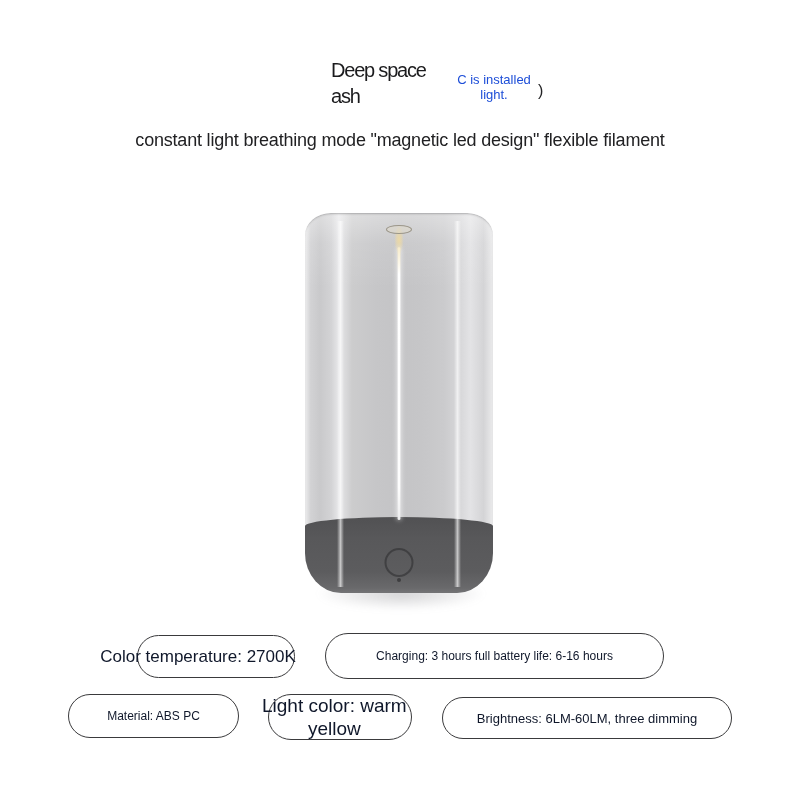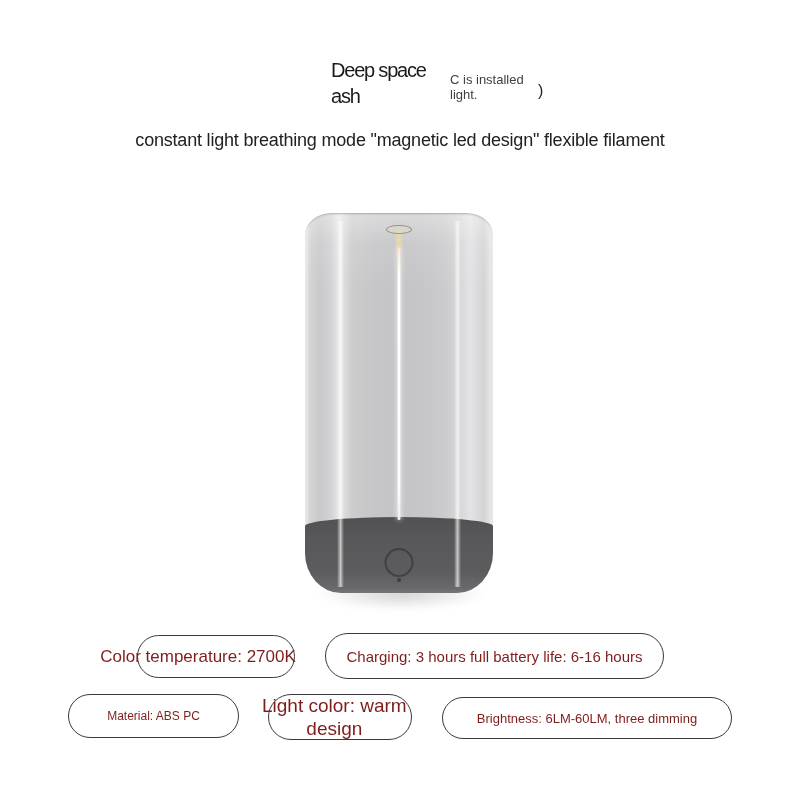--- a/index.html
+++ b/index.html
@@ -9,21 +9,21 @@
     font-family:"Liberation Sans",sans-serif;color:var(--text,#1d1d1f);
   }
   
   .title{
     position:absolute;left:331px;top:57px;
     font-size:20px;line-height:26px;letter-spacing:-1.2px;
     color:#1b1b1d;font-weight:400;
   }
   .note{
     position:absolute;left:450px;top:72px;width:88px;
-    font-size:13px;line-height:15px;color:#404040;
+    font-size:13px;line-height:15px;text-align:center;color:#1d4ed8;
   }
   .paren{position:absolute;left:538px;top:82px;font-size:16px;color:#232325;}
   .subtitle{
     position:absolute;left:0;top:130px;width:800px;text-align:center;
     font-size:18px;letter-spacing:-0.2px;color:#212123;
   }
   
   .shadow{
     position:absolute;left:283px;top:573px;width:236px;height:46px;
     background:radial-gradient(ellipse 50% 50% at 50% 45%, rgba(110,110,116,0.30), rgba(110,110,116,0) 72%);
@@ -76,26 +76,26 @@
     position:absolute;left:50%;bottom:11px;transform:translateX(-50%);
     width:4px;height:4px;border-radius:50%;background:#3e3e40;
   }
   
   .pill{
     position:absolute;border:1px solid var(--pill-border,#3a3a3c);
     border-radius:23px;background:transparent;
   }
   .pill .pt{
     position:absolute;left:50%;top:50%;transform:translate(-50%,-50%);
-    white-space:nowrap;font-size:16px;color:#7f1d1d;
+    white-space:nowrap;font-size:16px;color:#0f172a;
   }
   .pill1{left:137px;top:635px;width:156px;height:41px;}
   .pill1 .pt{transform:translate(calc(-50% - 18px),-50%);font-size:17px;}
   .pill2{left:325px;top:633px;width:337px;height:44px;}
-  .pill2 .pt{font-size:15px;}
+  .pill2 .pt{font-size:12px;}
   .pill3{left:68px;top:694px;width:169px;height:42px;}
   .pill3 .pt{font-size:12px;}
   .pill4{left:268px;top:694px;width:142px;height:44px;}
   .pill4 .pt{
     left:-7px;top:-1px;transform:none;text-align:center;
     font-size:19px;line-height:23px;
   }
   .pill4 .pt > div{white-space:nowrap;}
   .pill5{left:442px;top:697px;width:288px;height:40px;}
   .pill5 .pt{font-size:13px;}
@@ -135,20 +135,20 @@
   </div>
   <div class="pill pill2">
     <span class="pt">Charging: 3 hours full battery life: 6-16 hours</span>
   </div>
   <div class="pill pill3">
     <span class="pt">Material: ABS PC</span>
   </div>
   <div class="pill pill4">
     <span class="pt">
       <div>Light color: warm</div>
-      <div>design</div>
+      <div>yellow</div>
     </span>
   </div>
   <div class="pill pill5">
     <span class="pt">Brightness: 6LM-60LM, three dimming</span>
   </div>
 
 </div>
 
 </body></html>

